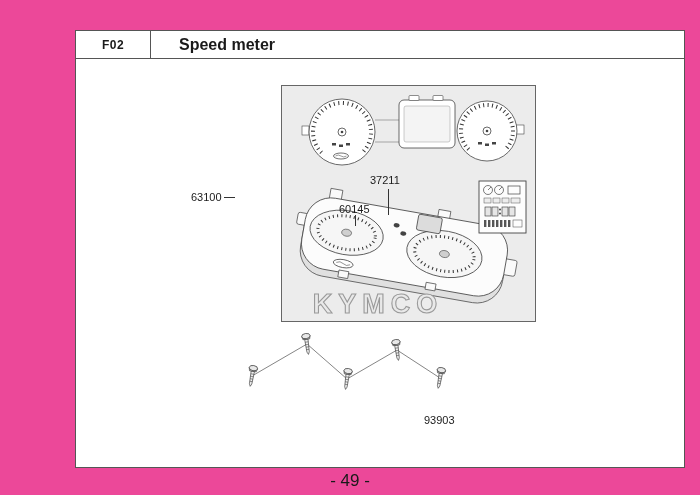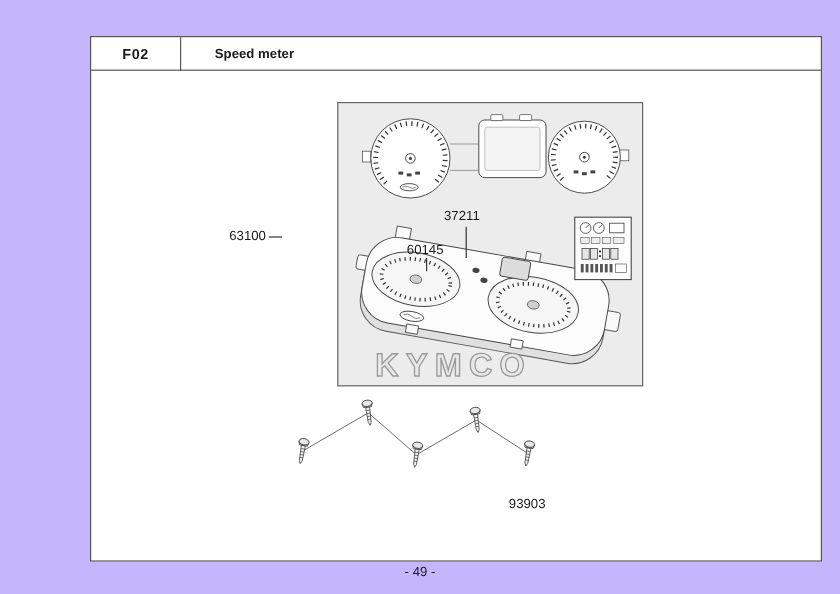--- a/index.html
+++ b/index.html
@@ -1,40 +1,40 @@
 <!DOCTYPE html>
 <html><head>
 <meta charset="utf-8">
 <style>
   * { margin:0; padding:0; box-sizing:border-box; }
   html,body { width:700px; height:495px; background:#fff; font-family:"Liberation Sans",sans-serif; color:#1a1a1a; }
-  .page { position:relative; width:700px; height:495px; background:#c4b5fd; overflow:hidden; }
+  .page { position:relative; width:700px; height:495px; background:#ec4899; overflow:hidden; }
 
   .frame { position:absolute; left:75px; top:30px; width:610px; height:438px; border:1px solid #555; background:#fff; }
   .header-row { position:absolute; left:0; top:0; width:100%; height:28px; border-bottom:1px solid #555; }
   .code-cell { position:absolute; left:0; top:0; width:75px; height:28px; border-right:1px solid #555;
                display:flex; align-items:center; justify-content:center; font-weight:bold; font-size:12px; letter-spacing:0.5px; }
   .title-cell { position:absolute; left:103px; top:0; height:28px; display:flex; align-items:center;
-                font-weight:bold; font-size:11px; }
+                font-weight:bold; font-size:16px; }
 
   .diagram-box { position:absolute; left:235px; top:85px; width:255px; height:237px;
                  border:1px solid #666; background:#ececec;margin-left:46px; }
   .cluster-svg { position:absolute; left:0; top:0; }
 
   .watermark { position:absolute; left:0; top:203px; width:192px; text-align:center;
                font-size:27px; font-weight:bold; letter-spacing:6px;
                color:#e9e9e9; -webkit-text-stroke:1.1px #9a9a9a; }
 
   .lbl { position:absolute; font-size:11px; color:#1a1a1a; white-space:nowrap; }
   .leader-h { position:absolute; height:1px; background:#333; }
   .leader-v { position:absolute; width:1px; background:#333; }
 
   .screws-svg { position:absolute; left:230px; top:330px; }
 
-  .footer { position:absolute; left:0; top:471px; width:700px; text-align:center; font-size:11px; color:#1a1a1a; }
+  .footer { position:absolute; left:0; top:471px; width:700px; text-align:center; font-size:17px; color:#1a1a1a; }
 </style>
 </head>
 <body>
 
 <div class="page">
 
   <div class="frame">
     <div class="header-row">
       <div class="code-cell">F02</div>
       <div class="title-cell">Speed meter</div>

